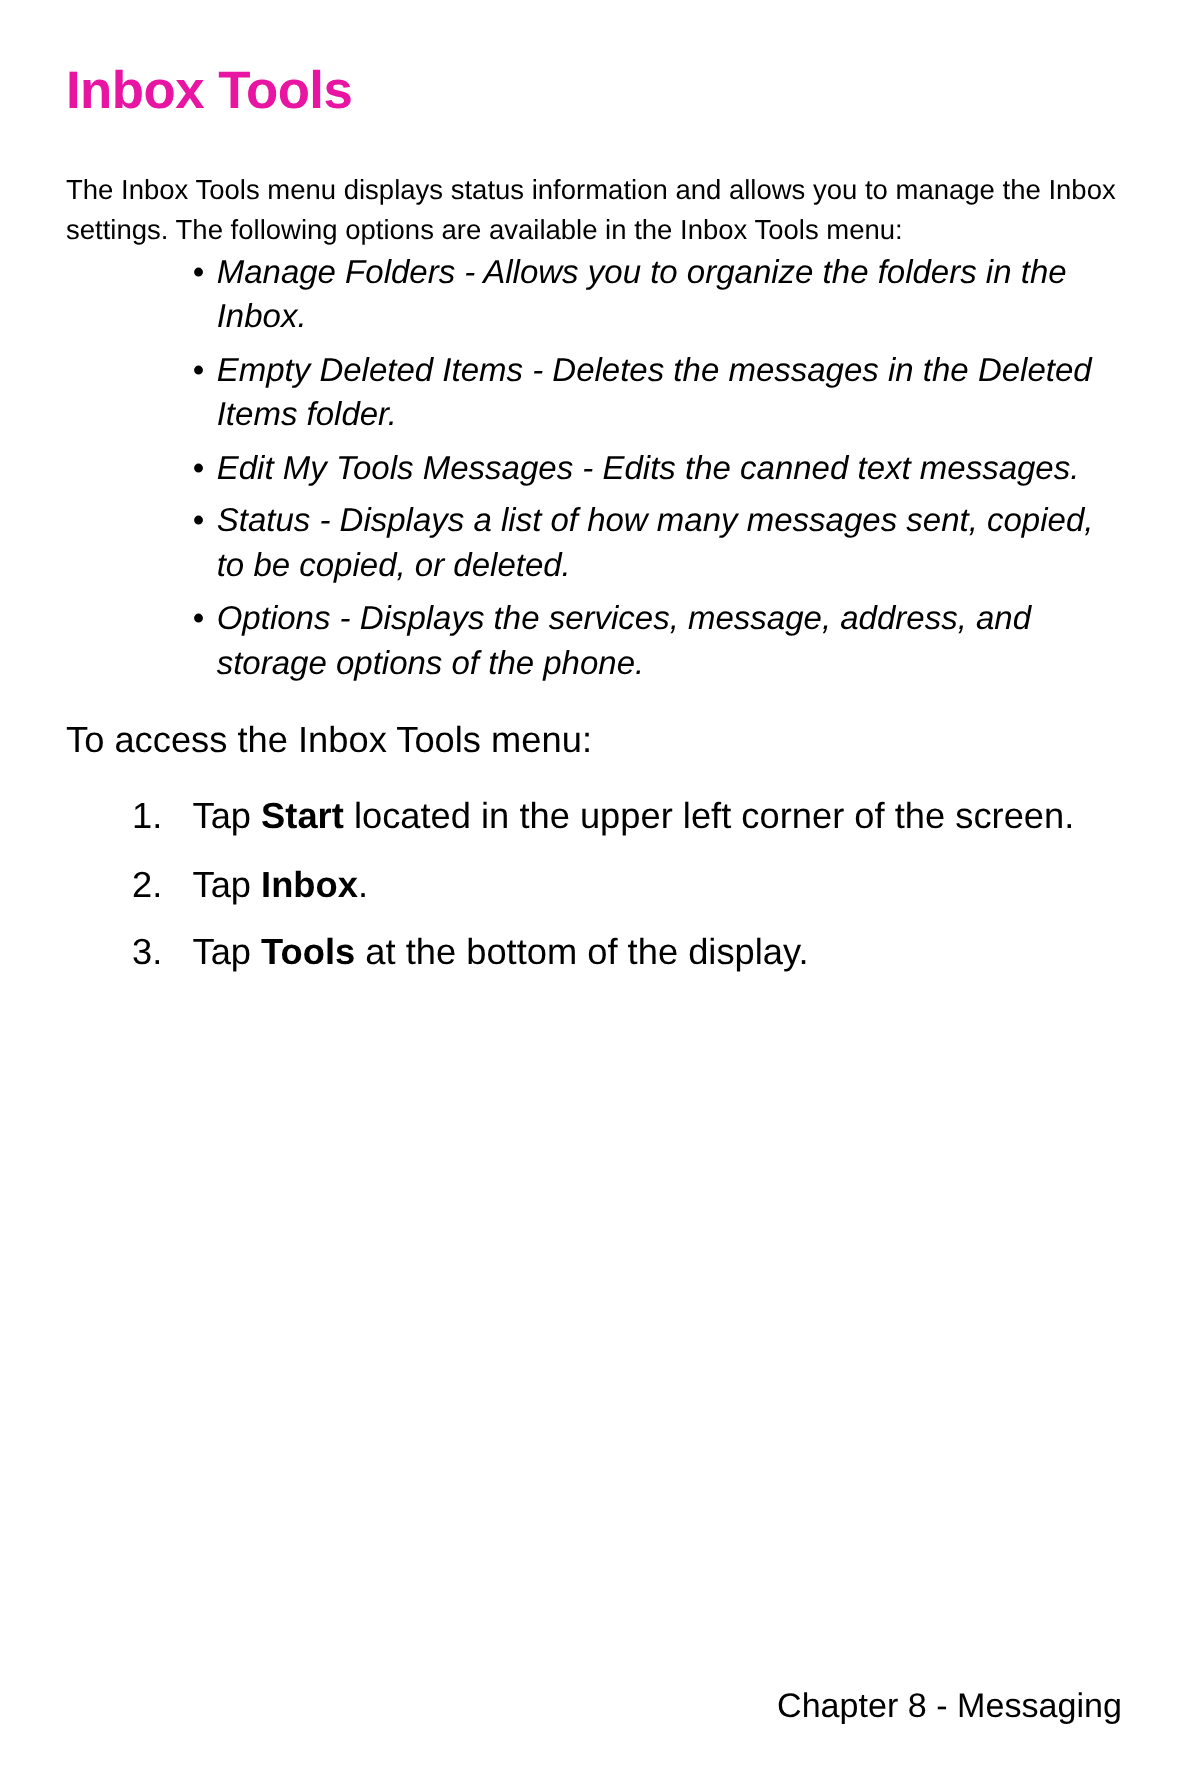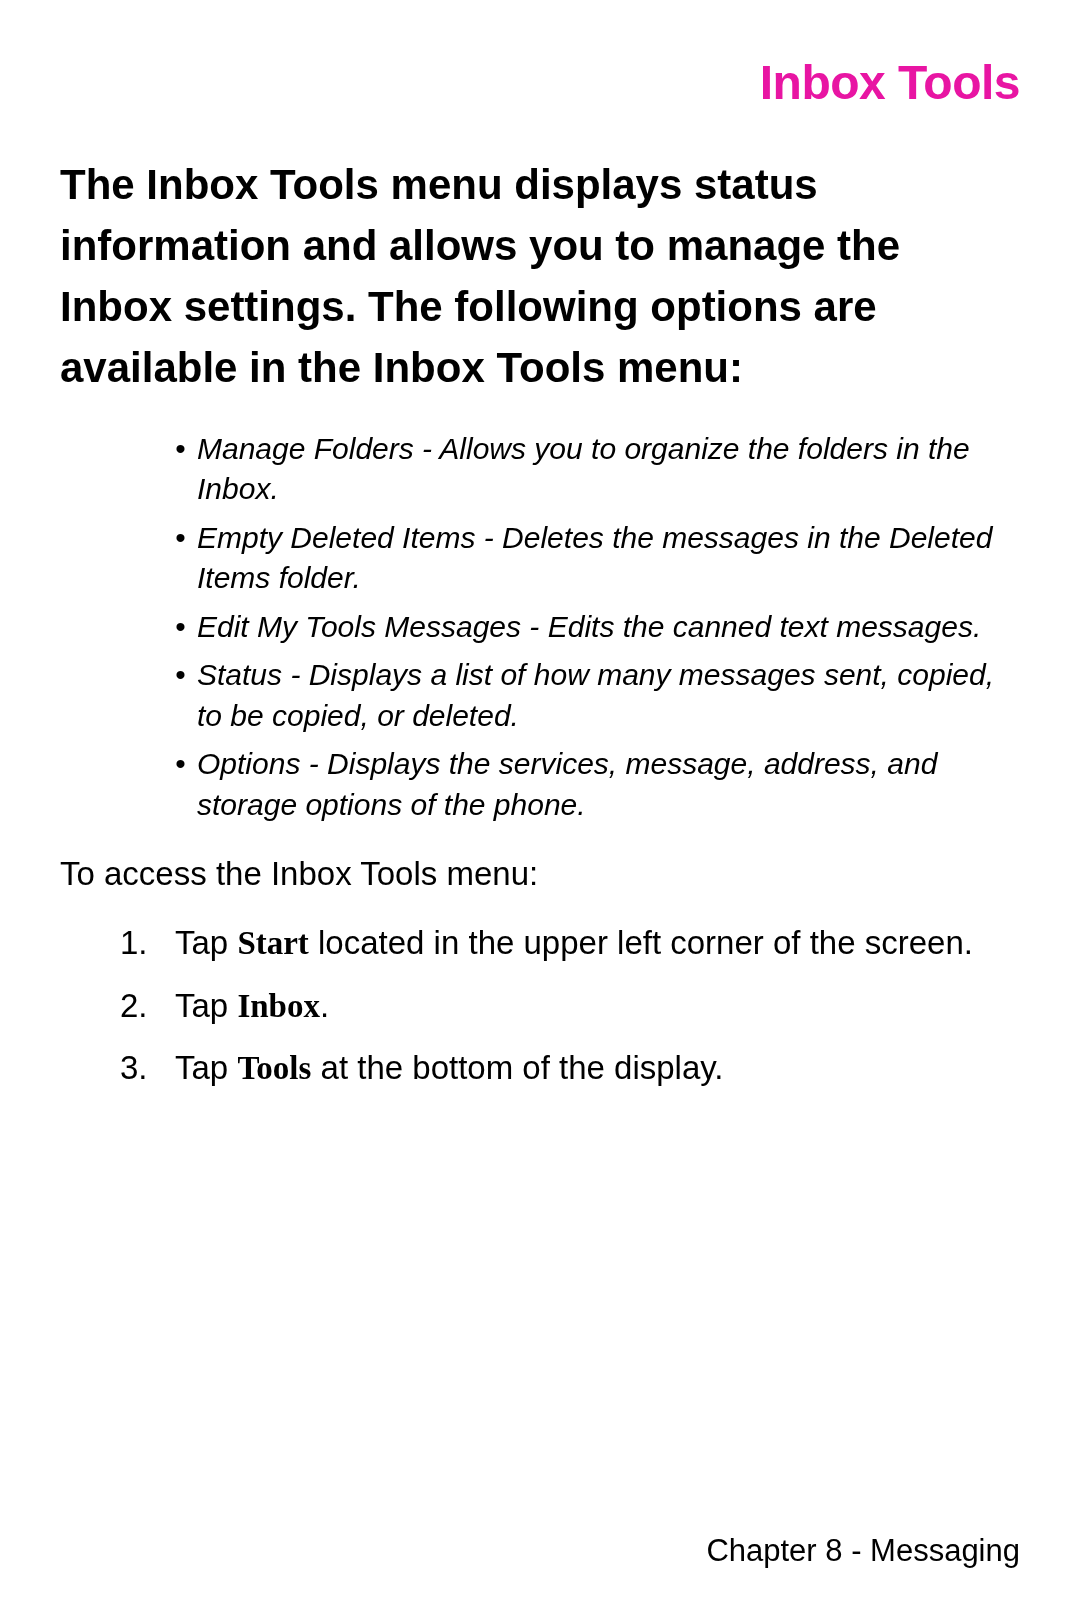--- a/index.html
+++ b/index.html
@@ -15,27 +15,24 @@
       color: #000000;
       position: relative;
       padding: 55px 60px 50px 60px;
     }
     .heading {
       color: #e815a3;
       font-size: 48px;
       font-weight: bold;
       margin-bottom: 45px;
       letter-spacing: -0.5px;
-      text-align: right;
     }
     .intro {
-      font-size: 42px;
+      font-size: 25px;
       line-height: 1.45;
-      margin-bottom: 30px;
-      font-weight: bold;
     }
     .bullet-list {
       list-style: none;
       padding-left: 115px;
       margin-bottom: 30px;
     }
     .bullet-list li {
       font-size: 30px;
       line-height: 1.35;
       margin-bottom: 8px;
@@ -66,21 +63,20 @@
       position: relative;
       padding-left: 55px;
     }
     .num-list li .num {
       position: absolute;
       left: 0;
       top: 0;
     }
     .bold {
       font-weight: bold;
-      font-family: Liberation Serif, serif;
     }
     .footer {
       position: absolute;
       bottom: 50px;
       right: 60px;
       text-align: left;
       font-size: 31px;
       line-height: 1.4;
     }
   </style>

